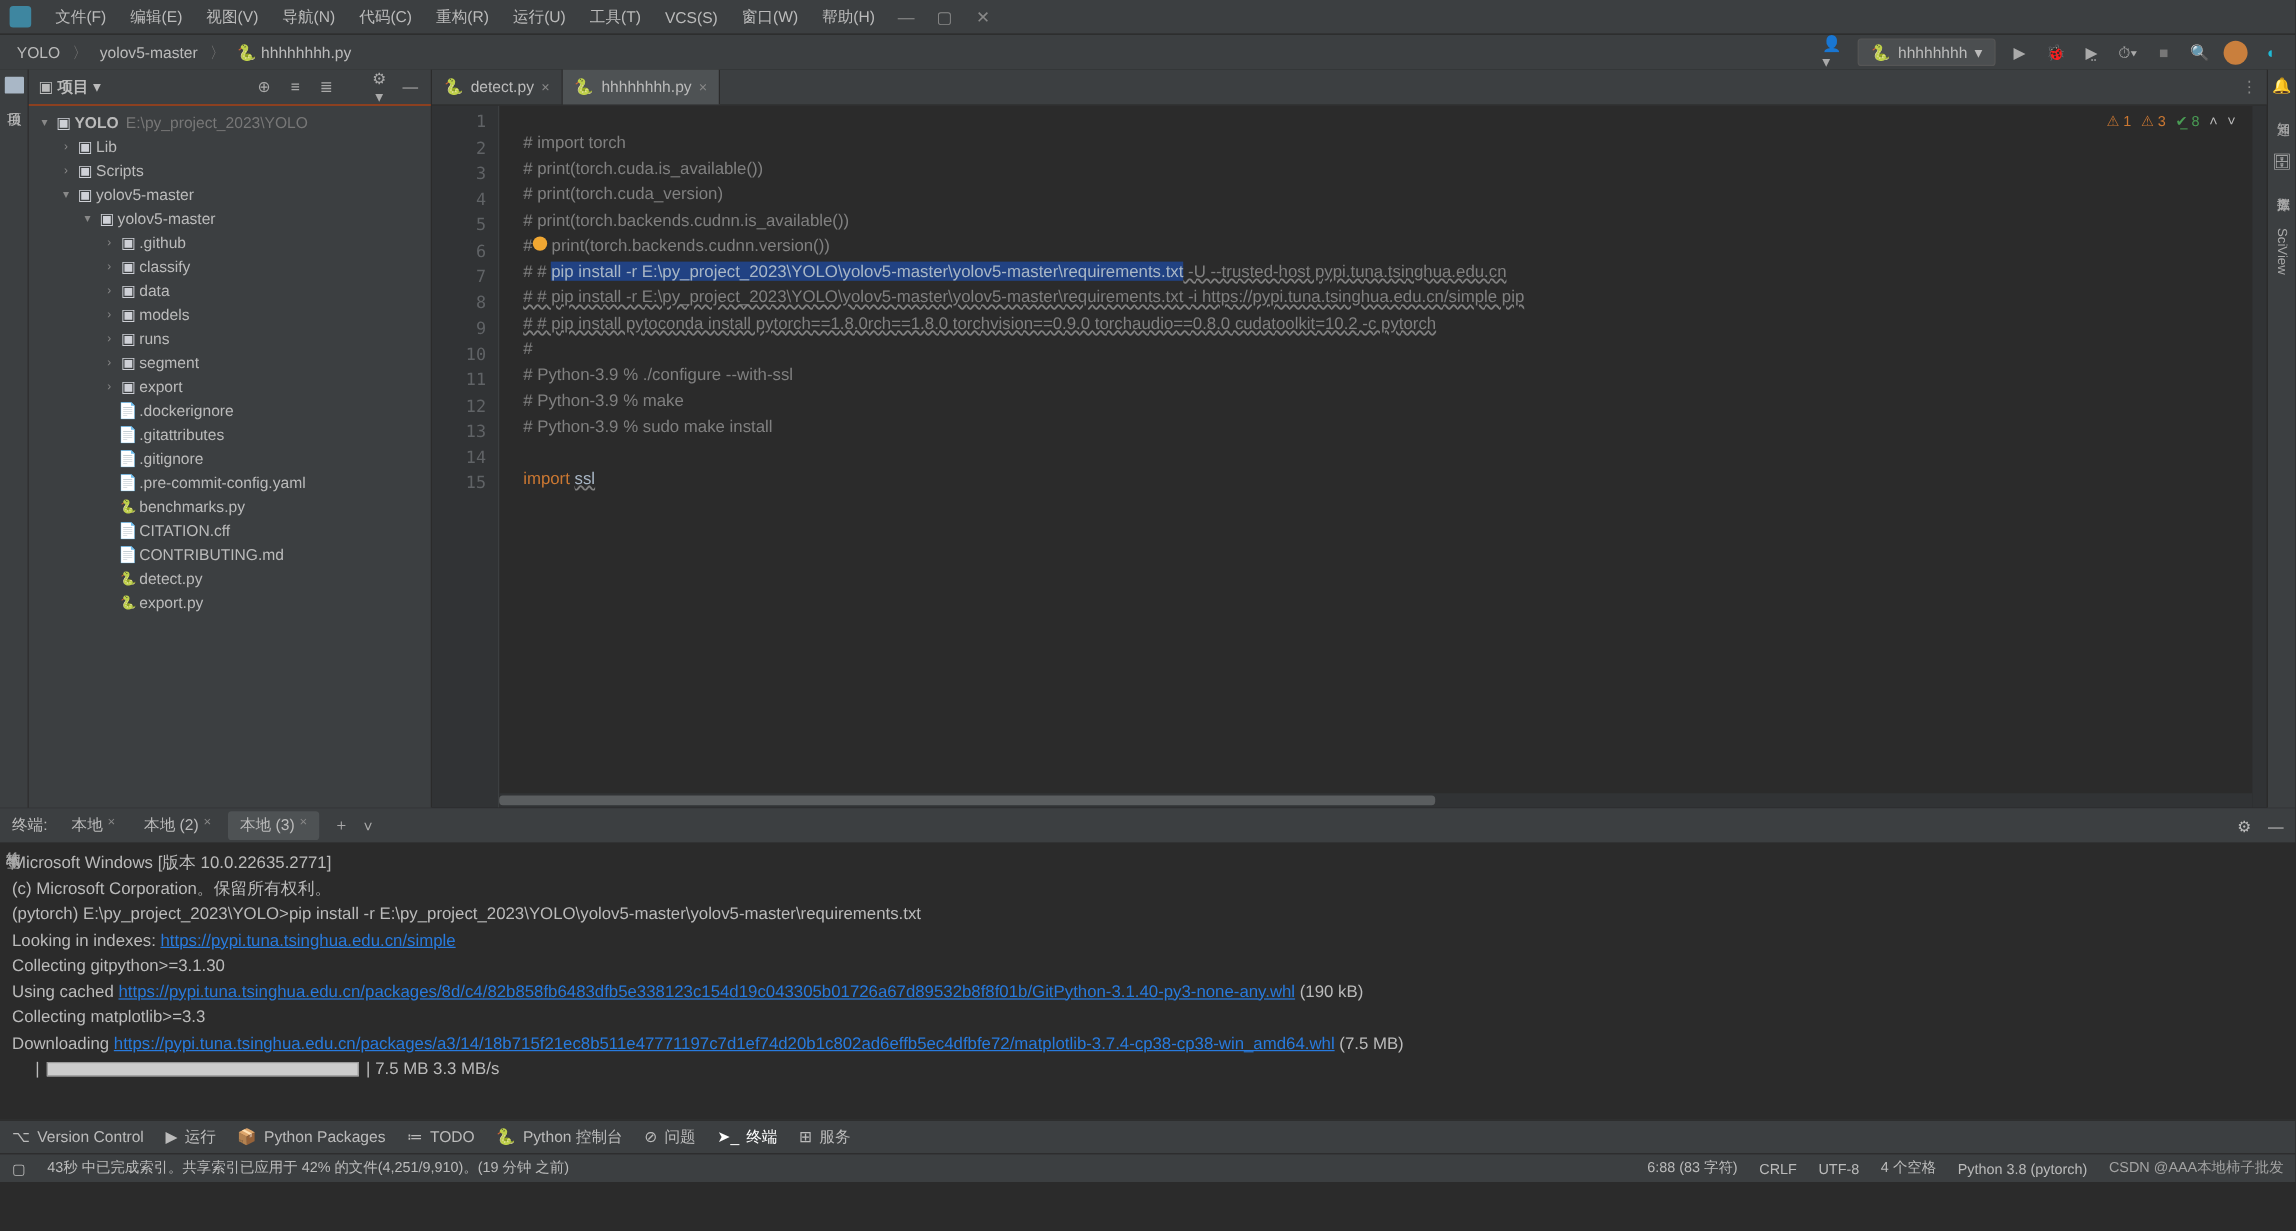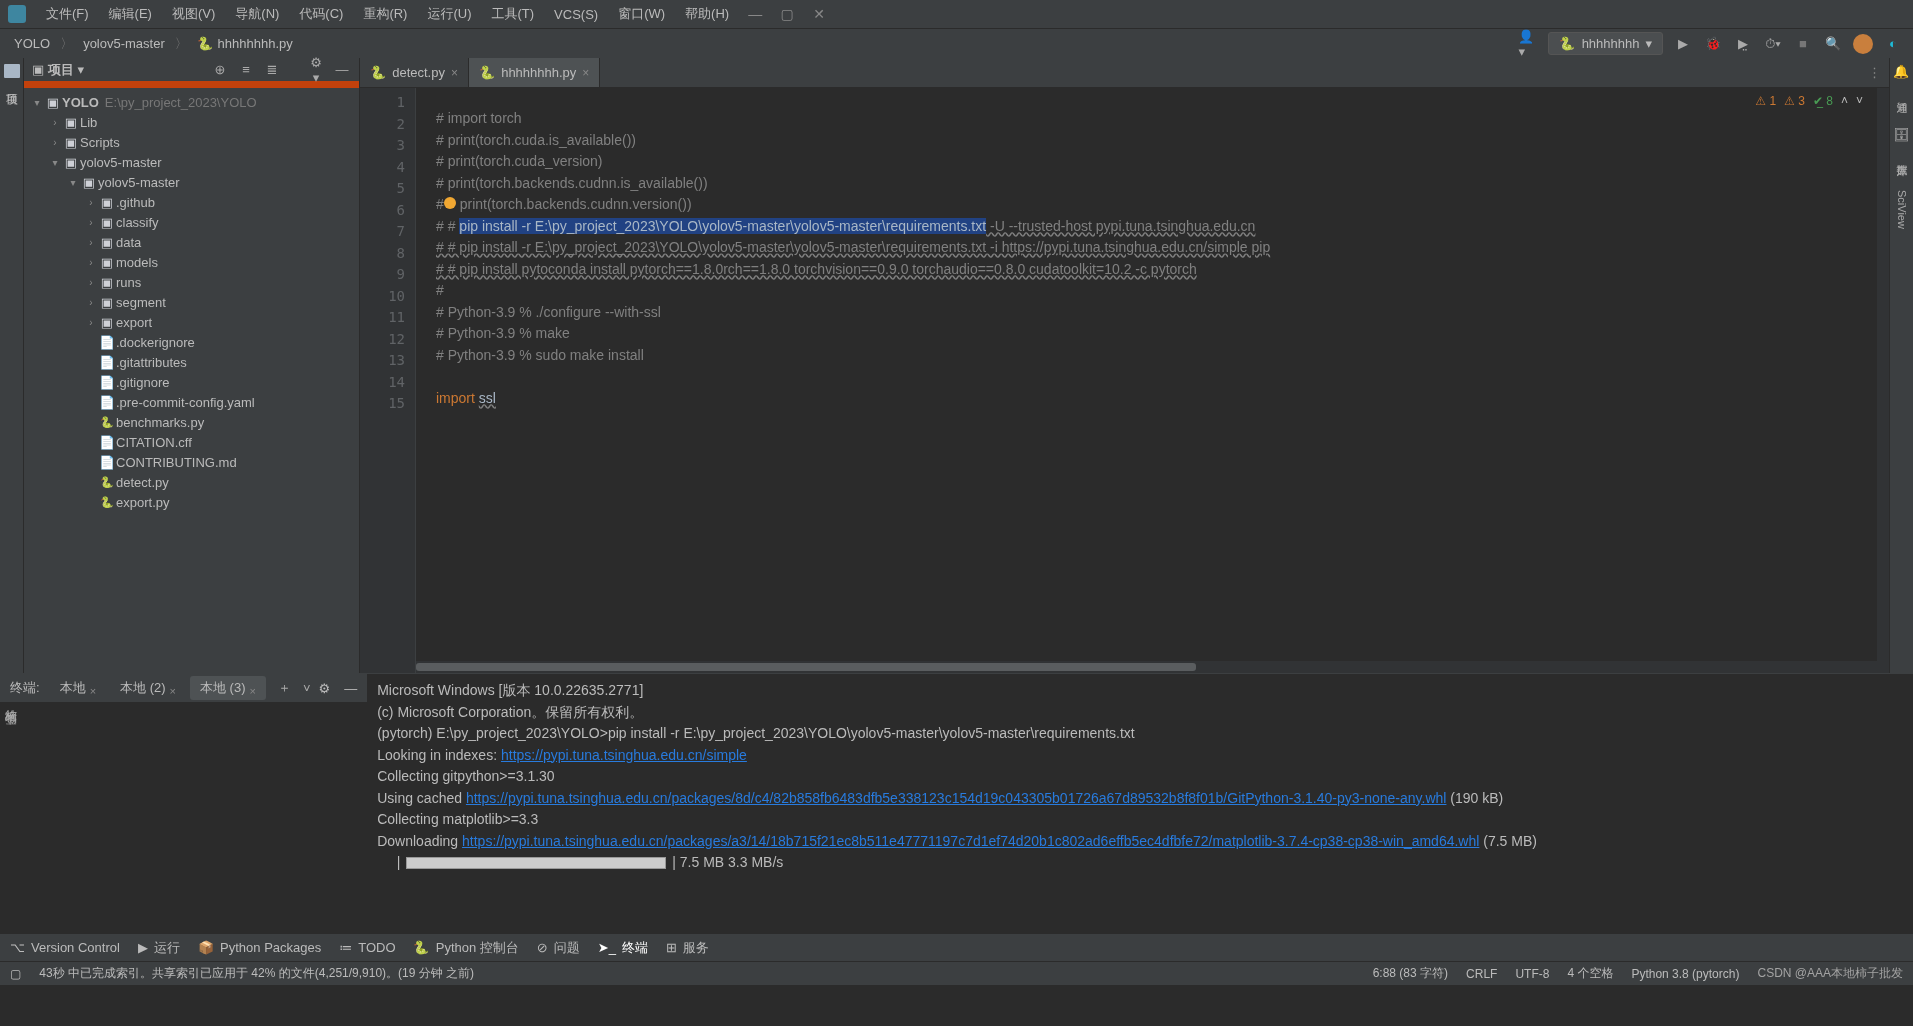--- a/index.html
+++ b/index.html
@@ -17,21 +17,21 @@
 .navbar-right .icon-btn { width:20px; height:20px; display:flex; align-items:center; justify-content:center; color:#aaa; }
 .run-config { background:#4b4e50; border:1px solid #555; border-radius:3px; padding:3px 10px; display:flex; align-items:center; gap:6px; }
 .play { color:#62b543; }
 .bug { color:#499c54; }
 .avatar { width:20px; height:20px; border-radius:50%; background:#c97f3d; }
 .main { display:flex; height:615px; }
 .left-gutter { width:24px; background:#3c3f41; border-right:1px solid #2b2b2b; display:flex; flex-direction:column; align-items:center; padding-top:6px; }
 .left-gutter .v-label { writing-mode:vertical-lr; font-size:12px; color:#bbb; margin-top:6px; }
 .left-gutter .folder { width:16px; height:14px; background:#a9b7c6; border-radius:1px; }
 .project-pane { width:336px; background:#3c3f41; border-right:1px solid #2b2b2b; display:flex; flex-direction:column; }
-.pane-header { height:30px; display:flex; align-items:center; padding:0 8px; border-bottom:7px solid #c2410c; gap:8px; }
+.pane-header { height:30px; display:flex; align-items:center; padding:0 8px; border-bottom:1px solid #c2410c; gap:8px; }
 .pane-header .spacer { flex:1; }
 .pane-header .hbtn { color:#aaa; width:18px; text-align:center; }
 .tree { flex:1; overflow:auto; padding:4px 0; }
 .tree-row { display:flex; align-items:center; height:20px; padding-right:8px; white-space:nowrap; }
 .tree-row .arrow { width:14px; text-align:center; color:#888; font-size:10px; }
 .tree-row .ticon { width:18px; text-align:center; }
 .folder-icon { color:#ced0d6; }
 .py-icon { color:#3e86a0; font-size:11px; }
 .file-icon { color:#9aa7b0; }
 .tree-row .label { color:#bbb; }
@@ -50,24 +50,24 @@
 .code .wavy { text-decoration:underline wavy #808080; }
 .bulb { display:inline-block; width:12px; height:12px; background:#f0a732; border-radius:50%; }
 .inspections { position:absolute; top:6px; right:26px; display:flex; gap:8px; align-items:center; font-size:12px; }
 .inspections .warn { color:#cc7832; }
 .inspections .chk { color:#499c54; }
 .scroll-strip { width:12px; background:#313335; }
 .h-scroll { position:absolute; bottom:0; left:56px; right:12px; height:12px; background:#313335; }
 .h-scroll .thumb { position:absolute; top:2px; left:0; height:8px; width:780px; background:#5a5d5f; border-radius:3px; }
 .right-gutter { width:24px; background:#3c3f41; border-left:1px solid #2b2b2b; display:flex; flex-direction:column; align-items:center; padding-top:6px; gap:14px; }
 .right-gutter .v { writing-mode:vertical-lr; font-size:11px; color:#aaa; }
-.terminal-panel { height:260px; background:#2b2b2b; border-top:1px solid #3c3f41; display:flex; }
+.terminal-panel { height:260px; background:#2b2b2b; border-top:1px solid #3c3f41; display:flex; flex-direction:column; }
 .term-tabs { height:28px; background:#3c3f41; display:flex; align-items:center; padding:0 10px; gap:4px; }
 .term-tabs .label { margin-right:6px; }
-.term-tab { padding:3px 10px; border-radius:3px; display:flex; align-items:flex-end; gap:4px; }
+.term-tab { padding:3px 10px; border-radius:3px; display:flex; align-items:flex-start; gap:4px; }
 .term-tab.active { background:#4e5254; }
 .term-tab .x { color:#888; font-size:11px; }
 .term-tabs .add { margin-left:8px; color:#aaa; }
 .term-tabs .spacer { flex:1; }
 .term-body { flex:1; padding:6px 10px; font-family:Consolas,monospace; font-size:14px; line-height:21.5px; color:#bbb; overflow:hidden; position:relative; }
 .term-body a { color:#287bde; text-decoration:underline; }
 .progress { display:flex; align-items:center; gap:6px; }
 .pbar { display:inline-block; width:260px; height:12px; border:1px solid #999; background:#ccc; }
 .bottom-bar { height:28px; background:#3c3f41; border-top:1px solid #2b2b2b; display:flex; align-items:center; padding:0 10px; gap:18px; }
 .bottom-bar .bitem { display:flex; align-items:center; gap:6px; color:#bbb; }

